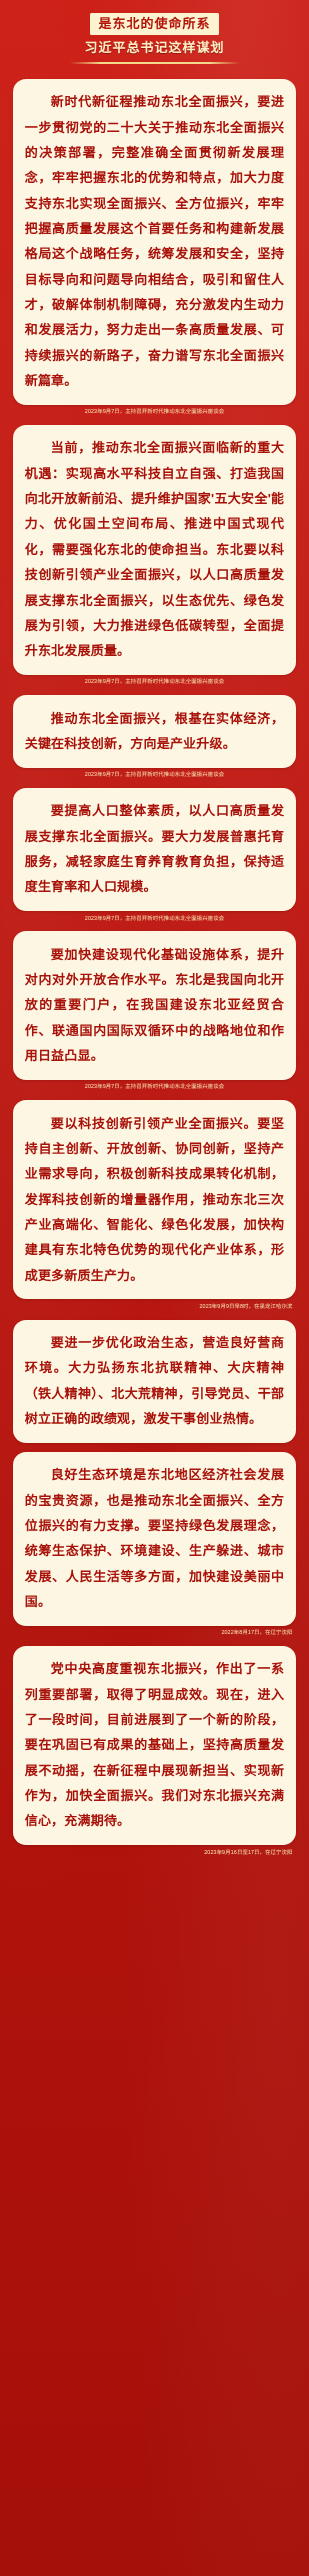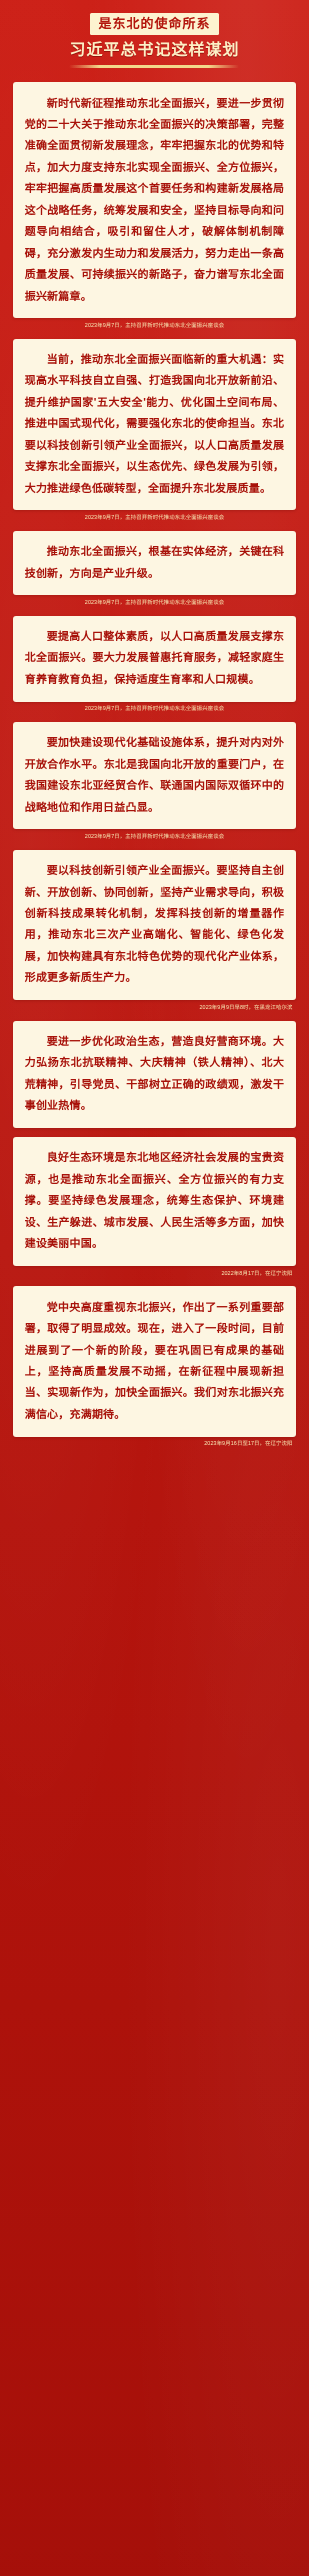--- a/index.html
+++ b/index.html
@@ -52,21 +52,21 @@
     letter-spacing: 1px;
     padding: 3.6px 8.2px 4.1px 8.2px;
     border-radius: 1.5px;
     line-height: 1.05;
     white-space: nowrap;
   }
   .title-line2 {
     display: block;
     margin-top: 6.2px;
     color: #fdf0c6;
-    font-size: 16px;
+    font-size: 13px;
     font-weight: bold;
     letter-spacing: 1px;
     line-height: 1.1;
     white-space: nowrap;
     text-shadow: 0 0.5px 0 rgba(120,10,5,0.6);
   }
   .title-underline {
     width: 170px;
     height: 2.6px;
     margin: 6.7px auto 0 auto;
@@ -79,24 +79,24 @@
     position: relative;
     z-index: 2;
     padding: 5.2px 13.4px 0 13.4px;
   }
   .card {
     position: relative;
     margin-bottom: 9.3px;
   }
   .card-body {
     background: #fdf6e2;
-    border-radius: 3px;
+    border-radius: 13px;
     padding: 10.3px 11.3px 11.3px 11.3px;
     color: #a8120a;
-    font-size: 11px;
+    font-size: 13px;
     line-height: 1.95;
     text-align: justify;
     text-justify: inter-ideograph;
     letter-spacing: 0.2px;
     font-weight: bold;
     box-shadow: 0 1px 2.6px rgba(90,6,3,0.25);
   }
   .card-body p {
     margin: 0;
     text-indent: 2em;

